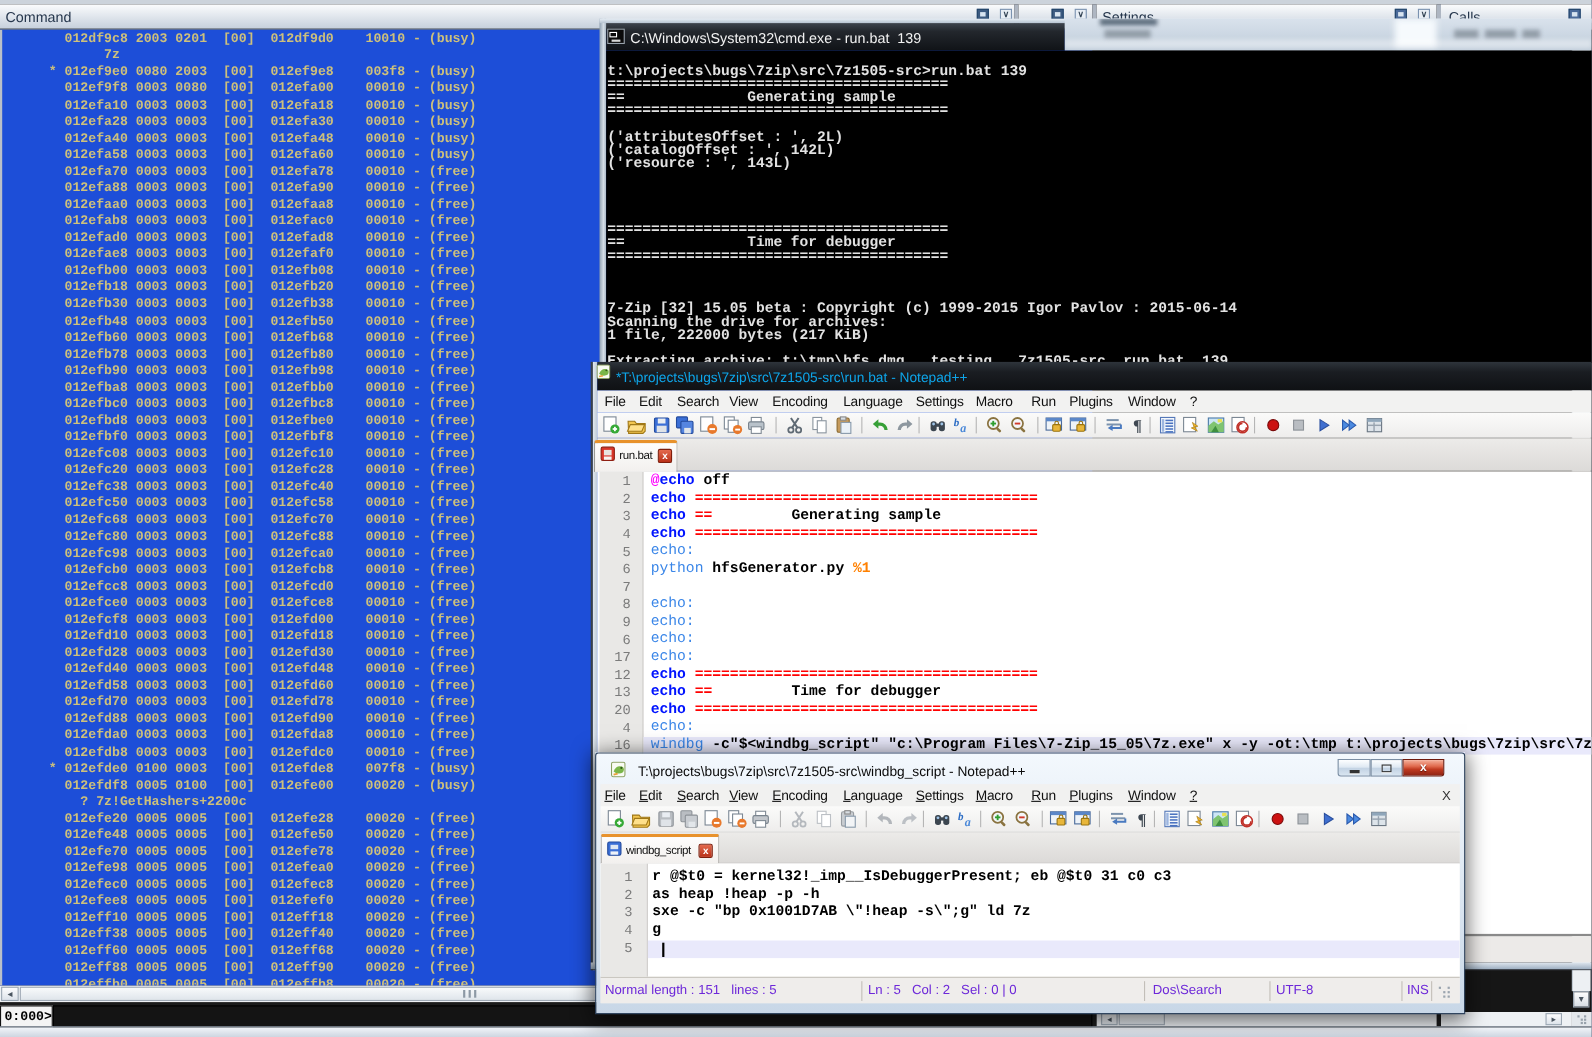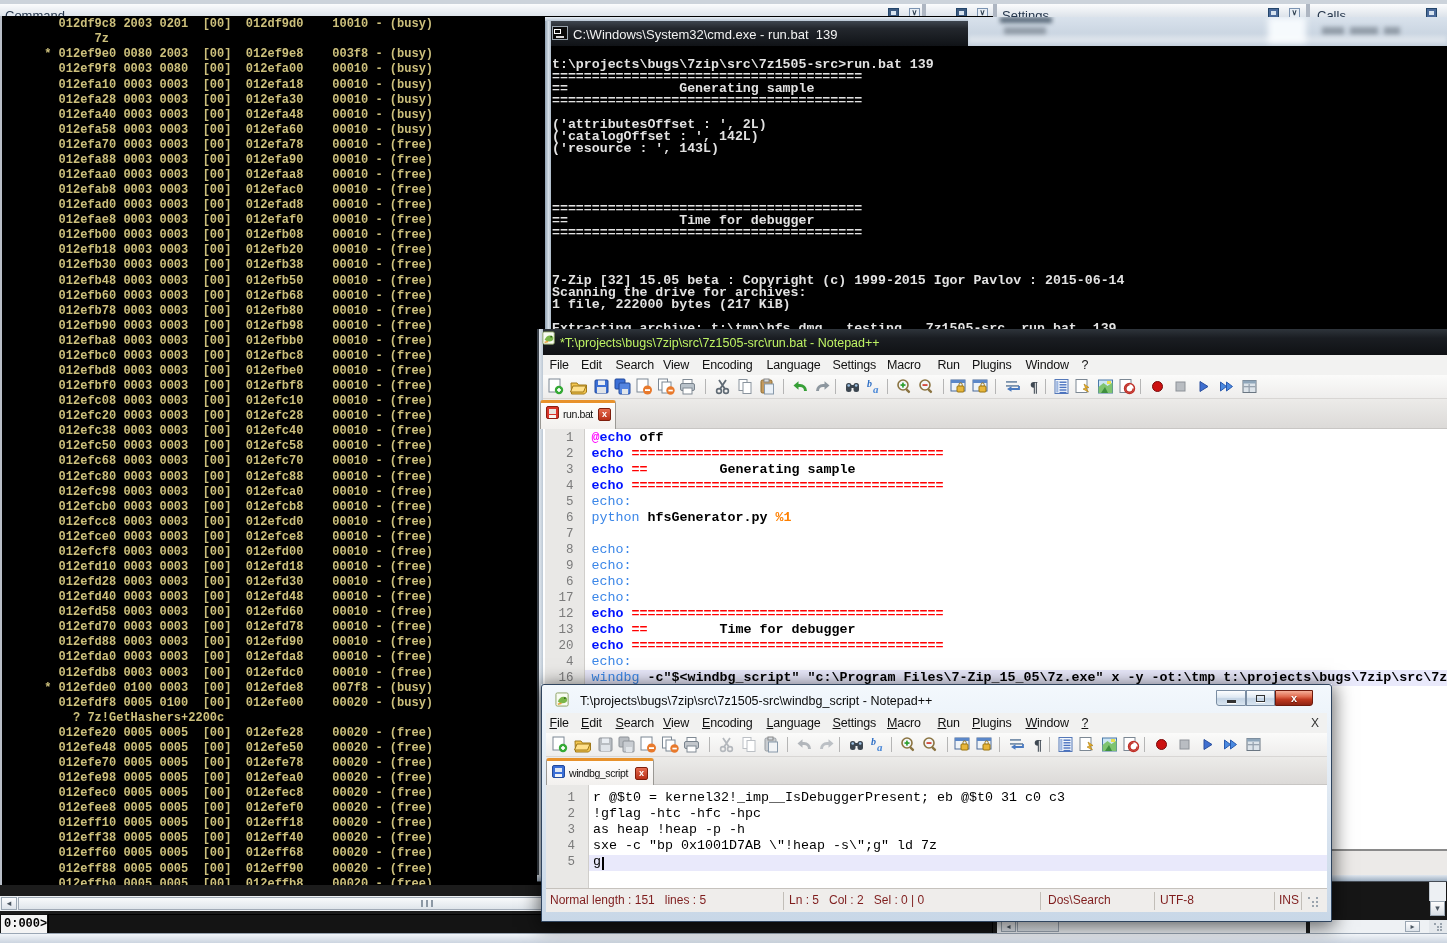--- a/index.html
+++ b/index.html
@@ -13,21 +13,21 @@
 .ed .cl {height:16px}
 .nums {font-family:"Liberation Mono",monospace;font-size:12.5px;line-height:16px;color:#7b7b7b;text-align:right}
 .kw {color:#0013ff;font-weight:bold}
 .op {color:#ff0000;font-weight:bold}
 .tx {color:#000;font-weight:bold}
 .lb {color:#3a86e8}
 .m  {color:#ff00ff;font-weight:bold}
 .pc {color:#ff8000;font-weight:bold}
 .blur2 {filter:blur(2px)}
 .blur3 {filter:blur(3px)}
-.statxt {font-size:12px;color:#7f1d1d;position:absolute;top:4px;white-space:pre}
+.statxt {font-size:12px;color:#6d28d9;position:absolute;top:4px;white-space:pre}
 </style></head>
 <body>
 <div id="screen">
 
 <div class="abs" style="left:0;top:0;width:1447px;height:4px;background:#ccd3db"></div>
 
 <div class="abs" style="left:0;top:4px;width:922px;height:23px;background:linear-gradient(#fbfcfd,#c6d0dc);border-bottom:1px solid #8f9aa8"></div>
 <div class="abs" style="left:5px;top:8px;font-size:13px;color:#25364c">Command</div>
 <div style="position:absolute;left:888px;top:8px;width:11px;height:10px;background:#3c5a80;border:1px solid #23456a">
       <div style="position:absolute;left:2px;top:2px;width:5px;height:4px;background:#d8e4f0"></div>
@@ -47,21 +47,21 @@
       <div style="position:absolute;left:2px;top:2px;width:5px;height:4px;background:#d8e4f0"></div>
     </div>
     <div style="position:absolute;left:1289px;top:8px;width:11px;height:10px;background:#e8eef5;border:1px solid #7a92b0;color:#345;font:bold 8px/8px 'Liberation Sans';text-align:center">∨</div>
 <div class="abs" style="left:1306px;top:4px;width:4px;height:23px;background:#aeb6c2"></div>
 <div class="abs" style="left:1310px;top:4px;width:137px;height:23px;background:linear-gradient(#fbfcfd,#c6d0dc)"></div>
 <div class="abs" style="left:1317px;top:8px;font-size:13px;color:#25364c">Calls</div>
 <div style="position:absolute;left:1426px;top:8px;width:11px;height:10px;background:#4a6a9a;border:1px solid #23456a">
       <div style="position:absolute;left:2px;top:2px;width:5px;height:4px;background:#d8e4f0"></div>
     </div>
 
-<div class="abs" style="left:0;top:16px;width:993px;height:869px;background:#000000;overflow:hidden">
+<div class="abs" style="left:0;top:27px;width:993px;height:869px;background:#1d4ed8;overflow:hidden">
 <div class="abs" style="left:0;top:0;width:2px;height:869px;background:#b9bfc9"></div>
 <pre id="heap" class="abs">        012df9c8 2003 0201  [00]  012df9d0    10010 - (busy)
              7z
       * 012ef9e0 0080 2003  [00]  012ef9e8    003f8 - (busy)
         012ef9f8 0003 0080  [00]  012efa00    00010 - (busy)
         012efa10 0003 0003  [00]  012efa18    00010 - (busy)
         012efa28 0003 0003  [00]  012efa30    00010 - (busy)
         012efa40 0003 0003  [00]  012efa48    00010 - (busy)
         012efa58 0003 0003  [00]  012efa60    00010 - (busy)
         012efa70 0003 0003  [00]  012efa78    00010 - (free)
@@ -196,21 +196,21 @@
   <div class="abs" style="left:0;top:0;width:2px;height:553px;background:#3a4149"></div>
   <div class="abs" style="left:2px;top:0;width:4px;height:553px;background:linear-gradient(90deg,#e3e9f0,#bcc8d4)"></div>
 
   <div class="abs" style="left:6px;top:0;width:904px;height:26px;background:linear-gradient(#2e343b 0%,#1a1d22 35%,#0f1114 100%)"></div>
   <svg style="position:absolute;left:5px;top:2px" width="14" height="14" viewBox="0 0 16 16">
 <rect x="1" y="1" width="13" height="14" rx="1.5" fill="#f8fbf2" stroke="#8aa060"></rect>
 <path d="M3 10 q2-5 6-5 q4 0 4 3 q0 4-5 4 q-3 0-5-2z" fill="#7ab648"></path>
 <circle cx="10.5" cy="6.5" r="1" fill="#2f5a1a"></circle>
 <path d="M3 13 l4-1" stroke="#e8a03a" stroke-width="1.6"></path>
       </svg>
-  <div class="abs" style="left:23px;top:7px;font-size:12.5px;color:#bef264">*T:\projects\bugs\7zip\src\7z1505-src\run.bat - Notepad++</div>
+  <div class="abs" style="left:23px;top:7px;font-size:12.5px;color:#0ea5e9">*T:\projects\bugs\7zip\src\7z1505-src\run.bat - Notepad++</div>
 
   <div class="abs" style="left:6px;top:26px;width:904px;height:20px;background:#f2f2f1">
         <div style="position:absolute;left:6.5px;top:3px" class="mi">File</div>
         <div style="position:absolute;left:38px;top:3px" class="mi">Edit</div>
         <div style="position:absolute;left:72.5px;top:3px" class="mi">Search</div>
         <div style="position:absolute;left:120px;top:3px" class="mi">View</div>
         <div style="position:absolute;left:159px;top:3px" class="mi">Encoding</div>
         <div style="position:absolute;left:223.5px;top:3px" class="mi">Language</div>
         <div style="position:absolute;left:289.5px;top:3px" class="mi">Settings</div>
         <div style="position:absolute;left:344px;top:3px" class="mi">Macro</div>
@@ -505,21 +505,21 @@
     <div class="abs" style="left:0;top:72px;width:781px;height:103px;background:#fff;overflow:hidden">
       <div class="abs" style="left:0;top:0;width:43px;height:103px;background:#e9e8e6;border-right:1px solid #d0cecb"></div>
       <div class="abs" style="left:43px;top:70px;width:738px;height:16px;background:#e9e9fb"></div>
       <div class="abs nums" style="left:2px;top:5px;width:27px">
             <div>1</div>
             <div>2</div>
             <div>3</div>
             <div>4</div>
             <div>5</div>
           </div>
-      <div class="abs ed" style="left:47px;top:5px;font-weight:normal"><div class="cl">r @$t0 = kernel32!_imp__IsDebuggerPresent; eb @$t0 31 c0 c3</div><div class="cl">!gflag -htc -hfc -hpc</div><div class="cl">as heap !heap -p -h</div><div class="cl">sxe -c "bp 0x1001D7AB \"!heap -s\";g" ld 7z</div><div class="cl">g</div></div>
+      <div class="abs ed" style="left:47px;top:5px;font-weight:bold"><div class="cl">r @$t0 = kernel32!_imp__IsDebuggerPresent; eb @$t0 31 c0 c3</div><div class="cl">as heap !heap -p -h</div><div class="cl">sxe -c "bp 0x1001D7AB \"!heap -s\";g" ld 7z</div><div class="cl">g</div></div>
       <div class="abs" style="left:56px;top:72px;width:2px;height:13px;background:#000"></div>
     </div>
 
     <div class="abs" style="left:0;top:175px;width:781px;height:24px;background:#efedeb;border-top:1px solid #c6c2bd">
       <div class="statxt" style="left:4px">Normal length : 151   lines : 5</div>
       <div class="statxt" style="left:243px">Ln : 5   Col : 2   Sel : 0 | 0</div>
       <div class="statxt" style="left:502px">Dos\Search</div>
       <div class="statxt" style="left:614px">UTF-8</div>
       <div class="statxt" style="left:733px">INS</div>
       <div class="abs" style="left:237px;top:3px;width:1px;height:18px;background:#c2beb8"></div>

